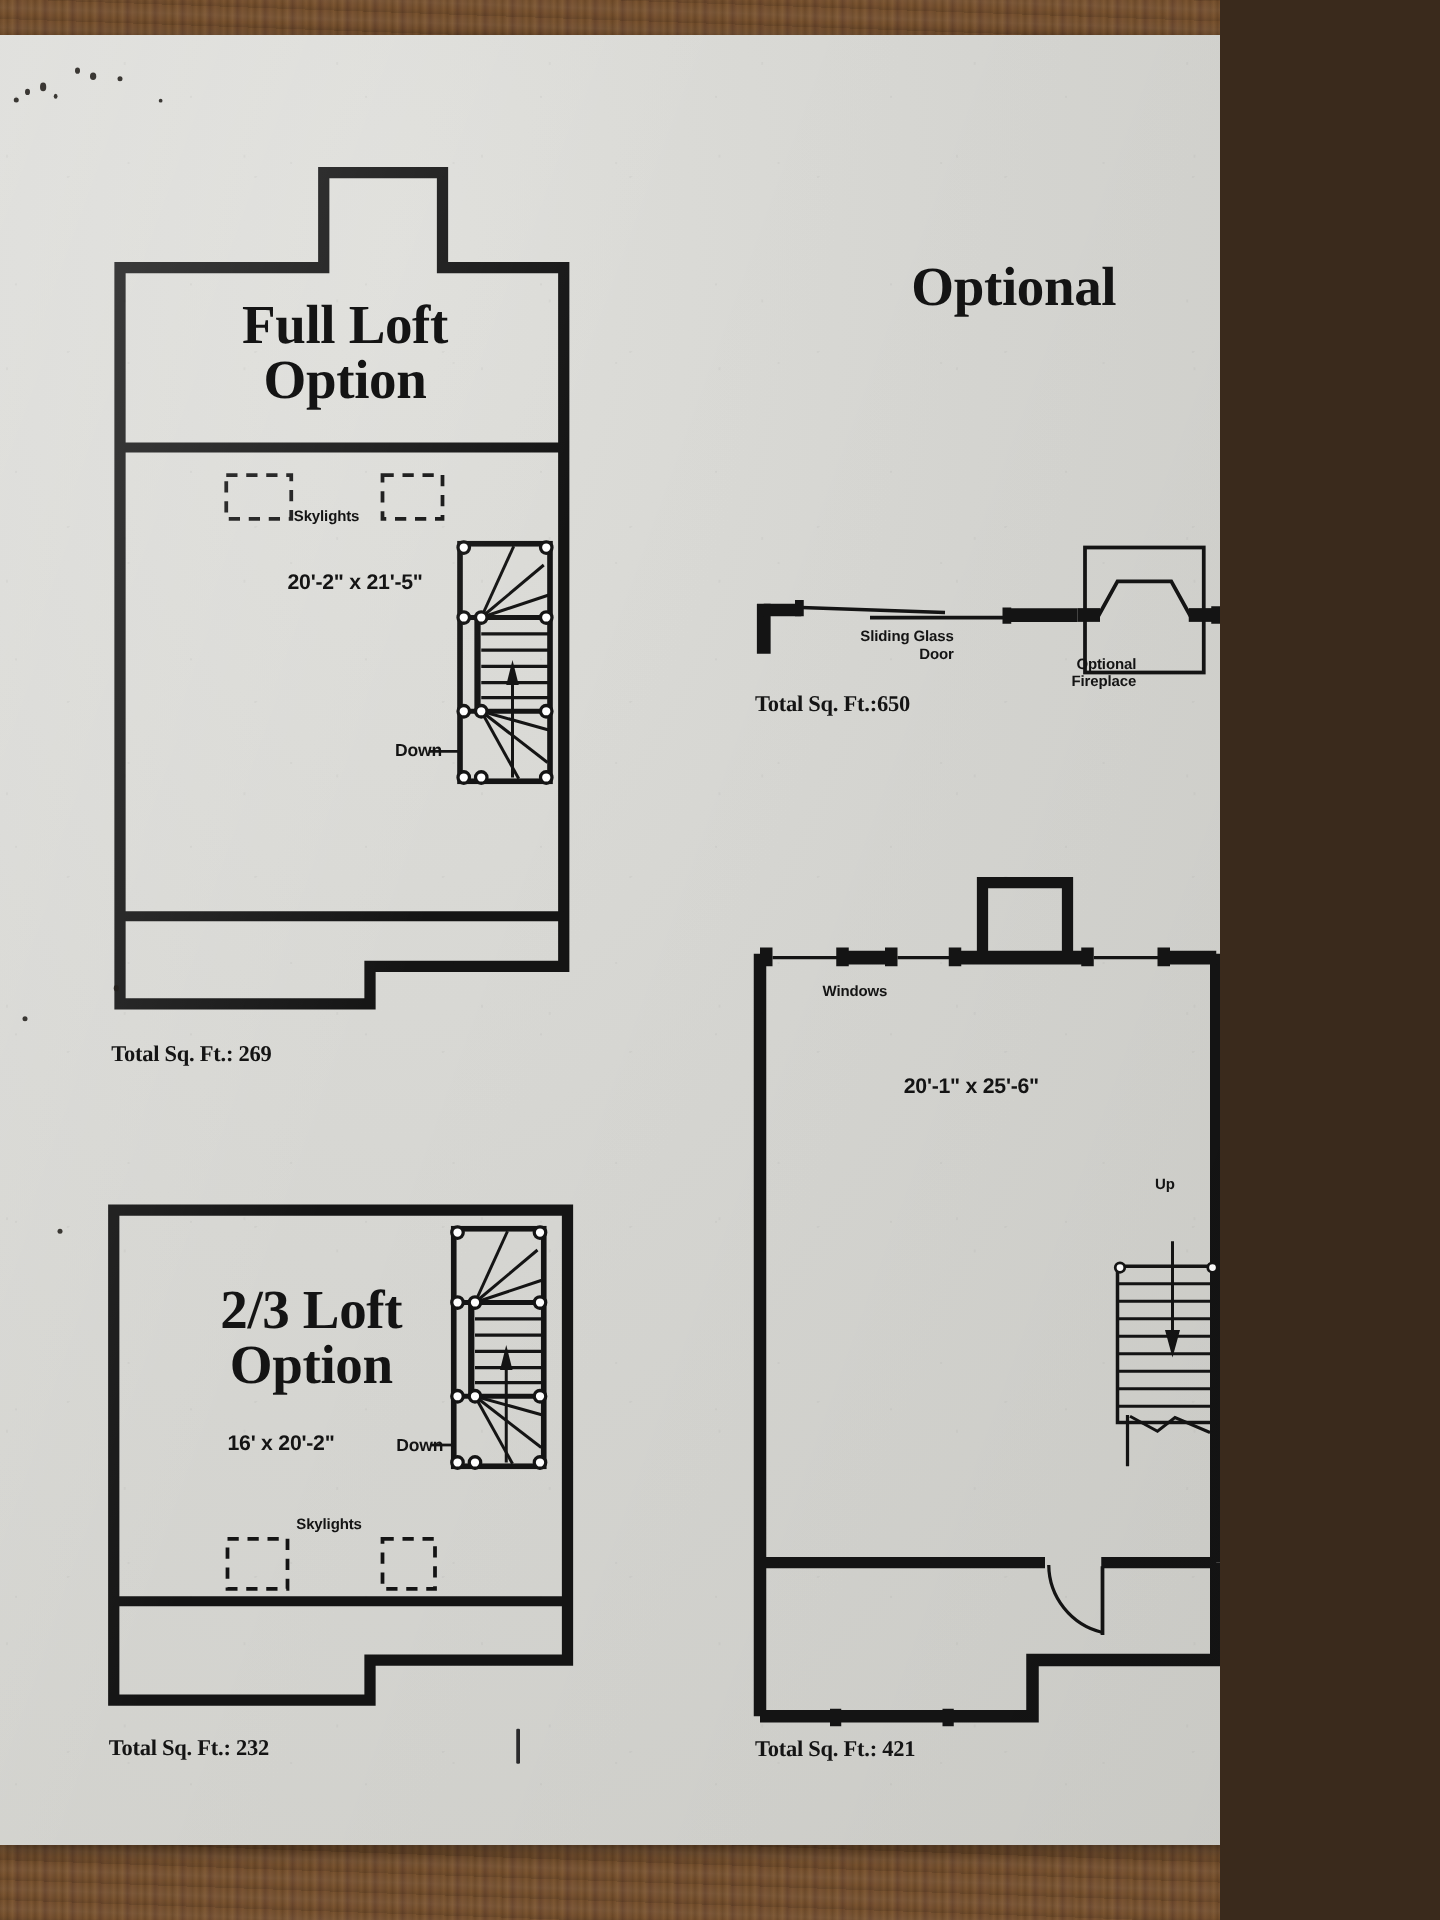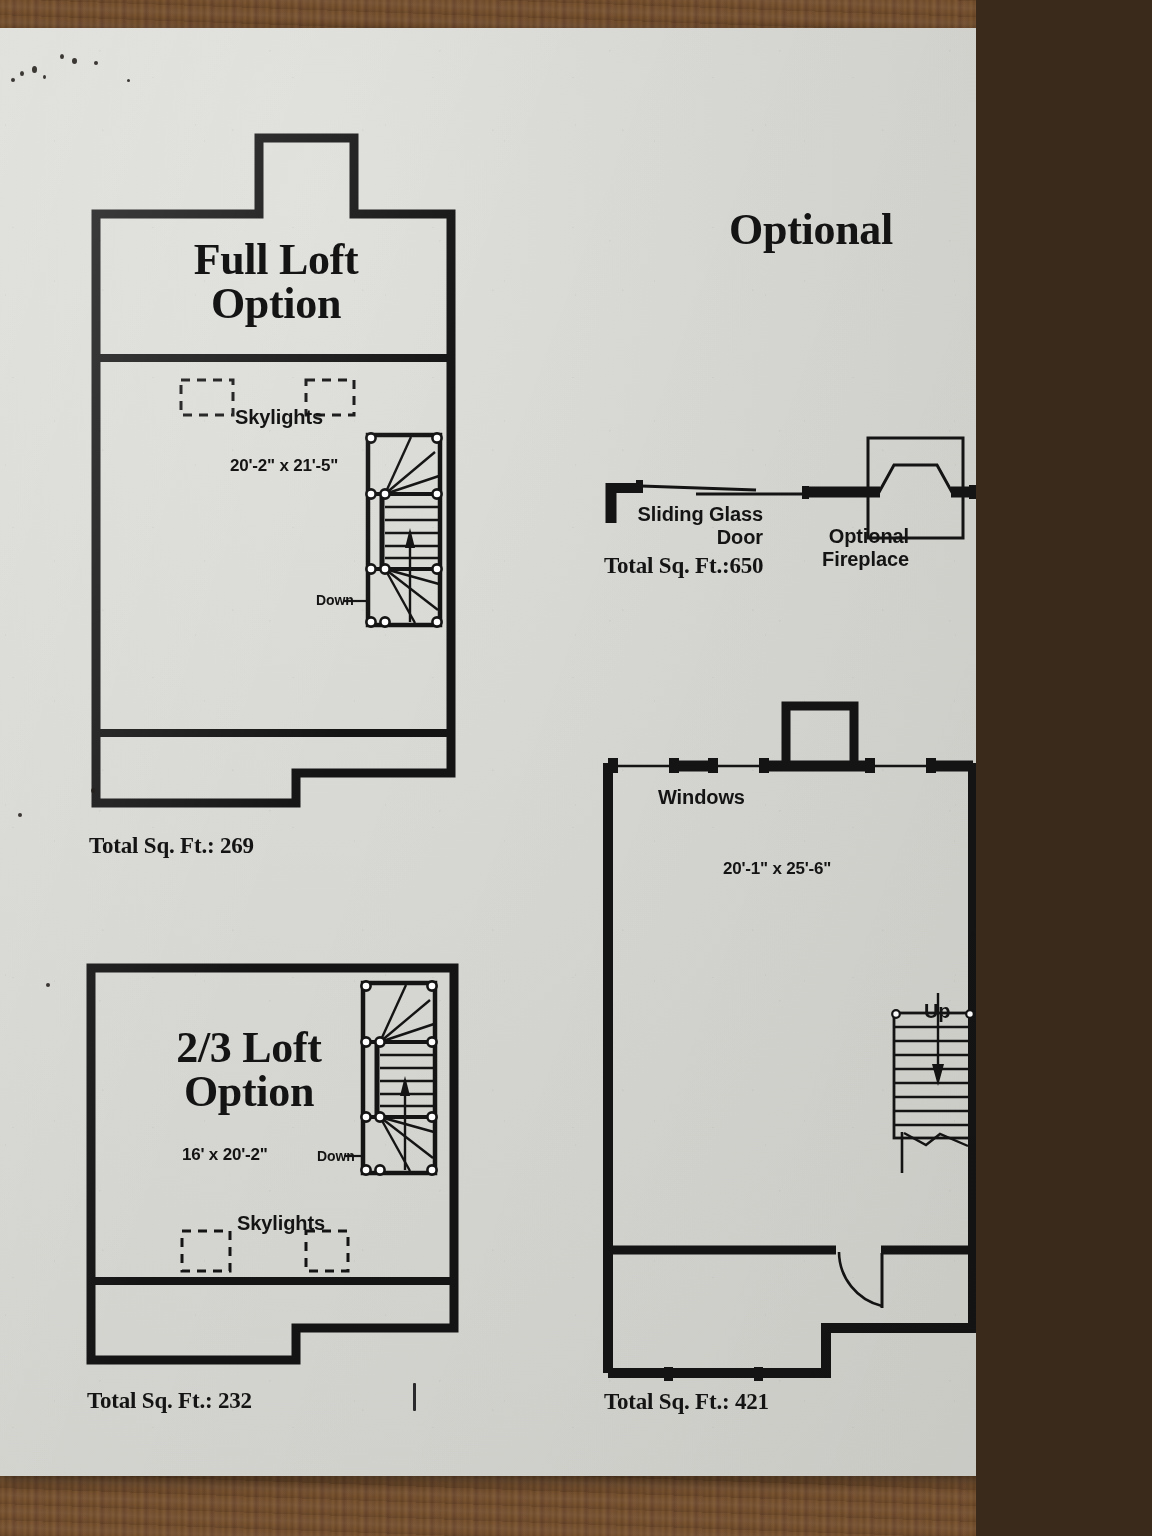--- a/index.html
+++ b/index.html
@@ -82,33 +82,33 @@
     font-family: "Liberation Serif", serif;
     font-weight: bold;
     font-size: 44px;
     line-height: 0.99;
     letter-spacing: -0.3px;
     text-align: center;
   }
   .sqft {
     font-family: "Liberation Serif", serif;
     font-weight: bold;
-    font-size: 23px;
+    font-size: 18px;
     letter-spacing: -0.2px;
   }
   .dim {
     font-family: "Liberation Sans", sans-serif;
     font-weight: bold;
     font-size: 17px;
     letter-spacing: -0.2px;
   }
   .note {
     font-family: "Liberation Sans", sans-serif;
     font-weight: bold;
-    font-size: 20px;
+    font-size: 12px;
     letter-spacing: -0.1px;
   }
   .note.ctr { text-align: right; line-height: 1.14; }
 
   
   .speck {
     position: absolute;
     background: #23201d;
     border-radius: 50%;
     z-index: 4;
@@ -339,21 +339,21 @@
       <div>Door</div>
     </div>
     <div class="lbl note ctr" style="left:778px; top:497px; width:135px;">
       <div>Optional</div>
       <div>Fireplace</div>
     </div>
     <div class="lbl sqft" style="left:608px; top:525px;">Total Sq. Ft.:650</div>
 
     <div class="lbl note" style="left:662px; top:758px;">Windows</div>
     <div class="lbl dim" style="left:727px; top:831px;">20'-1" x 25'-6"</div>
-    <div class="lbl note" style="left:928px; top:972px;">Up</div>
+    <div class="lbl note" style="left:928px; top:912px;">Up</div>
     <div class="lbl sqft" style="left:608px; top:1361px;">Total Sq. Ft.: 421</div>
 
     <div class="speck" style="left:36px; top:38px; width:5px; height:7px;"></div>
     <div class="speck" style="left:24px; top:43px; width:4px; height:5px;"></div>
     <div class="speck" style="left:47px; top:47px; width:3px; height:4px;"></div>
     <div class="speck" style="left:15px; top:50px; width:4px; height:4px;"></div>
     <div class="speck" style="left:64px; top:26px; width:4px; height:5px;"></div>
     <div class="speck" style="left:76px; top:30px; width:5px; height:6px;"></div>
     <div class="speck" style="left:98px; top:33px; width:4px; height:4px;"></div>
     <div class="speck" style="left:131px; top:51px; width:3px; height:3px;"></div>

